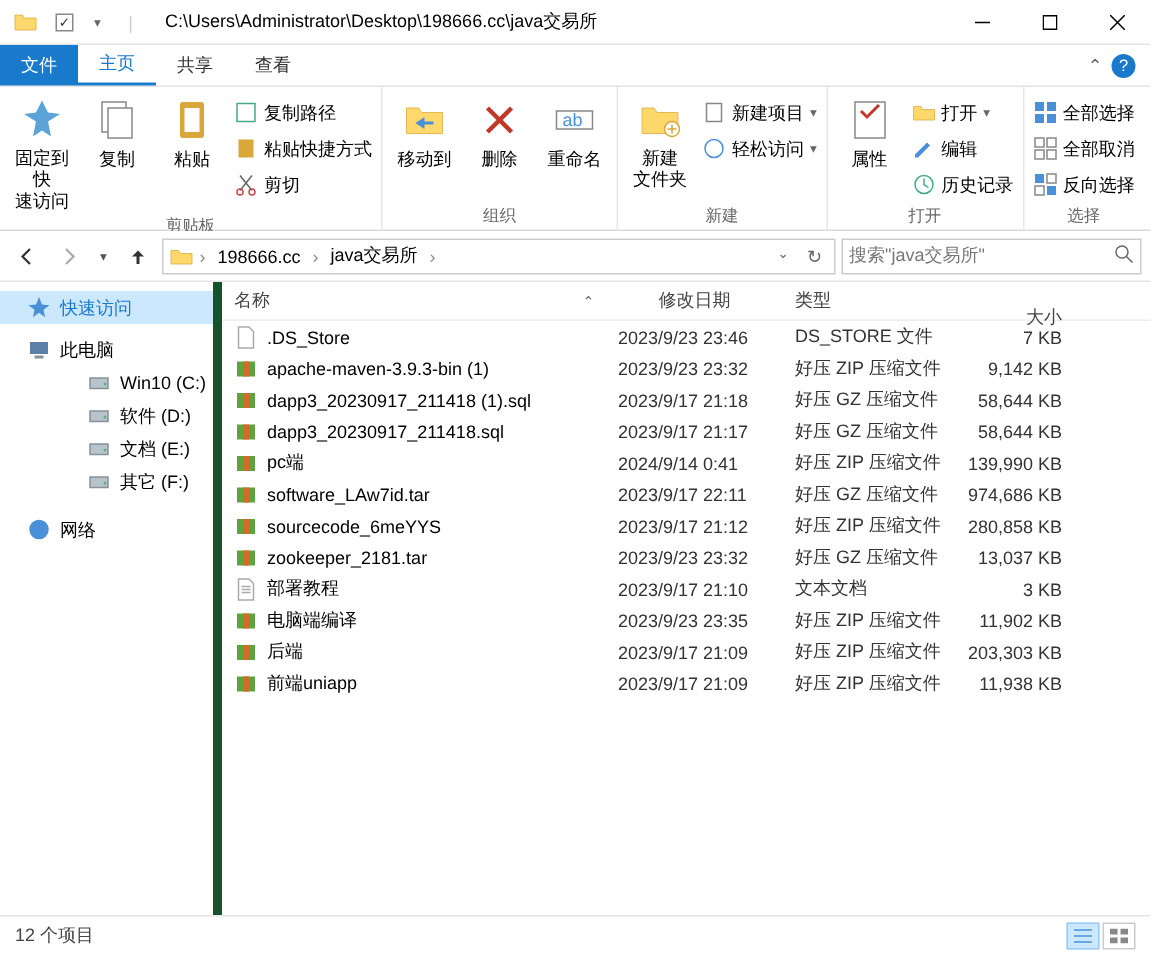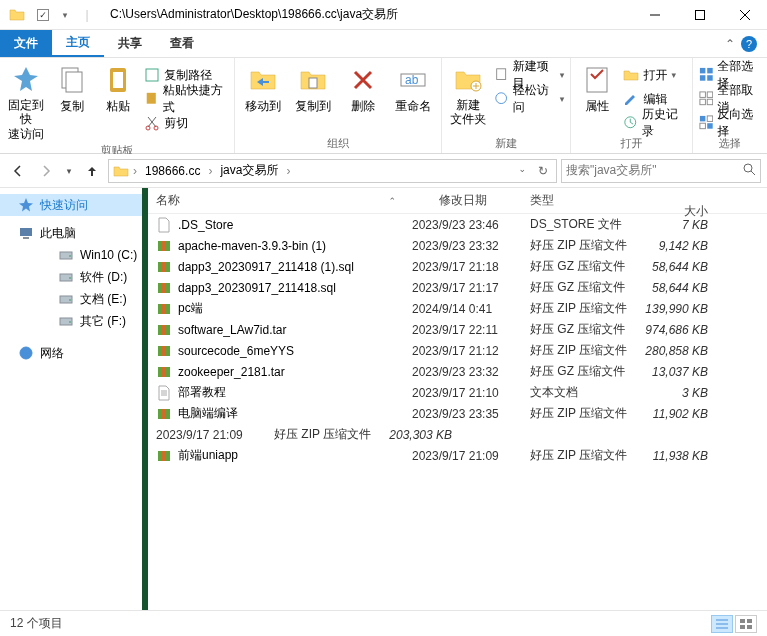--- a/index.html
+++ b/index.html
@@ -6,21 +6,21 @@
 body { background: #fff; width: 767px; height: 636px; overflow: hidden; display: flex; flex-direction: column; }
 .titlebar { height: 30px; display: flex; align-items: center; border-bottom: 1px solid #e5e5e5; }
 .titlebar-left { display: flex; align-items: center; gap: 4px; padding-left: 6px; }
 .titlebar-ico { width: 16px; height: 16px; }
 .qat-btn { width: 22px; height: 22px; display: flex; align-items: center; justify-content: center; }
 .title-path { padding-left: 8px; color: #000; white-space: nowrap; }
 .win-controls { margin-left: auto; display: flex; }
 .win-btn { width: 45px; height: 30px; display: flex; align-items: center; justify-content: center; }
 
 .ribbon-tabs { height: 28px; display: flex; align-items: stretch; border-bottom: 1px solid #e3e3e3; }
-.ribbon-tab { padding: 0 14px; display: flex; align-items: center; color: #333; cursor: default; font-weight: bold; }
+.ribbon-tab { padding: 0 14px; display: flex; align-items: center; color: #333; cursor: default; }
 .ribbon-tab.file { background: #1979ca; color: #fff; }
 .ribbon-tab.active { border-bottom: 2px solid #1979ca; color: #1979ca; }
 .ribbon-right { margin-left: auto; display: flex; align-items: center; gap: 6px; padding-right: 10px; }
 .ribbon-right .chev { color: #666; }
 .help-circle { width: 16px; height: 16px; border-radius: 50%; background: #1979ca; color: #fff; display: flex; align-items: center; justify-content: center; font-size: 11px; }
 
 .ribbon-body { height: 96px; display: flex; border-bottom: 1px solid #dadada; background: #fff; }
 .ribbon-group { display: flex; flex-direction: column; align-items: center; padding: 4px 6px 2px; border-right: 1px solid #e8e8e8; }
 .ribbon-group-content { flex: 1; display: flex; align-items: flex-start; gap: 6px; }
 .ribbon-group-label { color: #666; font-size: 11px; padding-top: 2px; }
@@ -53,21 +53,21 @@
 .col-date { width: 118px; justify-content: center; }
 .col-type { width: 122px; }
 .col-size { width: 72px; justify-content: flex-end; margin-top: 21px; }
 .sort-caret { font-size: 9px; color: #666; }
 
 .rows { flex: 1; overflow: auto; }
 .row { display: flex; height: 21px; align-items: center; }
 .cell-name { width: 256px; display: flex; align-items: center; gap: 6px; padding-left: 8px; }
 .cell-date { width: 118px; padding-left: 8px; color: #333; }
 .cell-type { width: 122px; padding-left: 8px; color: #333; }
-.cell-size { width: 72px; text-align: right; padding-right: 8px; color: #333; font-style: italic; }
+.cell-size { width: 72px; text-align: right; padding-right: 8px; color: #333; }
 .file-ico { width: 16px; height: 16px; }
 
 .statusbar { height: 26px; border-top: 1px solid #e5e5e5; display: flex; align-items: center; padding: 0 10px; color: #444; }
 .view-toggle { margin-left: auto; display: flex; gap: 2px; }
 .view-btn { width: 22px; height: 18px; border: 1px solid #ccc; display: flex; align-items: center; justify-content: center; }
 .view-btn.active { background: #cce8ff; border-color: #99c9ef; }
 
 .ico-folder { fill: #ffd86b; stroke: #d9a838; stroke-width: 0.5; }
 .ico-zip { fill: #5fa33c; }
 .ico-drive { fill: #b8c4cc; stroke: #889099; }
@@ -175,27 +175,20 @@
   </div>
 
   <div class="ribbon-group">
     <div class="ribbon-group-content">
       <div class="big-btn">
         <span class="big-ico"><svg viewBox="0 0 32 32">
               <path class="ico-folder" d="M4 8h8l2 3h14v14H4z"></path>
               <path d="M10 18l6-4v3h6v2h-6v3z" fill="#4a90d9"></path>
             </svg></span>
         <span>移动到</span>
-      </div>
-      <div class="big-btn">
-        <span class="big-ico"><svg viewBox="0 0 32 32">
-              <path class="ico-folder" d="M4 8h8l2 3h14v14H4z"></path>
-              <rect x="12" y="14" width="8" height="10" fill="#fff" stroke="#888"></rect>
-            </svg></span>
-        <span>复制到</span>
       </div>
       <div class="big-btn">
         <span class="big-ico"><svg viewBox="0 0 32 32">
               <path d="M8 8l16 16M24 8L8 24" stroke="#c0392b" stroke-width="3"></path>
             </svg></span>
         <span>删除</span>
       </div>
       <div class="big-btn">
         <span class="big-ico"><svg viewBox="0 0 32 32">
               <rect x="4" y="10" width="24" height="12" fill="#fff" stroke="#888"></rect>
@@ -535,20 +528,27 @@
                 <rect x="2" y="3" width="12" height="10" class="ico-zip"></rect>
                 <rect x="6" y="3" width="4" height="10" fill="#d46a29"></rect>
               </svg></span>
             <span>电脑端编译</span>
           </div>
           <div class="cell-date">2023/9/23 23:35</div>
           <div class="cell-type">好压 ZIP 压缩文件</div>
           <div class="cell-size">11,902 KB</div>
         </div>
         <div class="row">
+          <div class="cell-name">
+            <span class="file-ico"><svg viewBox="0 0 16 16">
+                <rect x="2" y="3" width="12" height="10" class="ico-zip"></rect>
+                <rect x="6" y="3" width="4" height="10" fill="#d46a29"></rect>
+              </svg></span>
+            <span>后端</span>
+          </div>
           <div class="cell-date">2023/9/17 21:09</div>
           <div class="cell-type">好压 ZIP 压缩文件</div>
           <div class="cell-size">203,303 KB</div>
         </div>
         <div class="row">
           <div class="cell-name">
             <span class="file-ico"><svg viewBox="0 0 16 16">
                 <rect x="2" y="3" width="12" height="10" class="ico-zip"></rect>
                 <rect x="6" y="3" width="4" height="10" fill="#d46a29"></rect>
               </svg></span>

